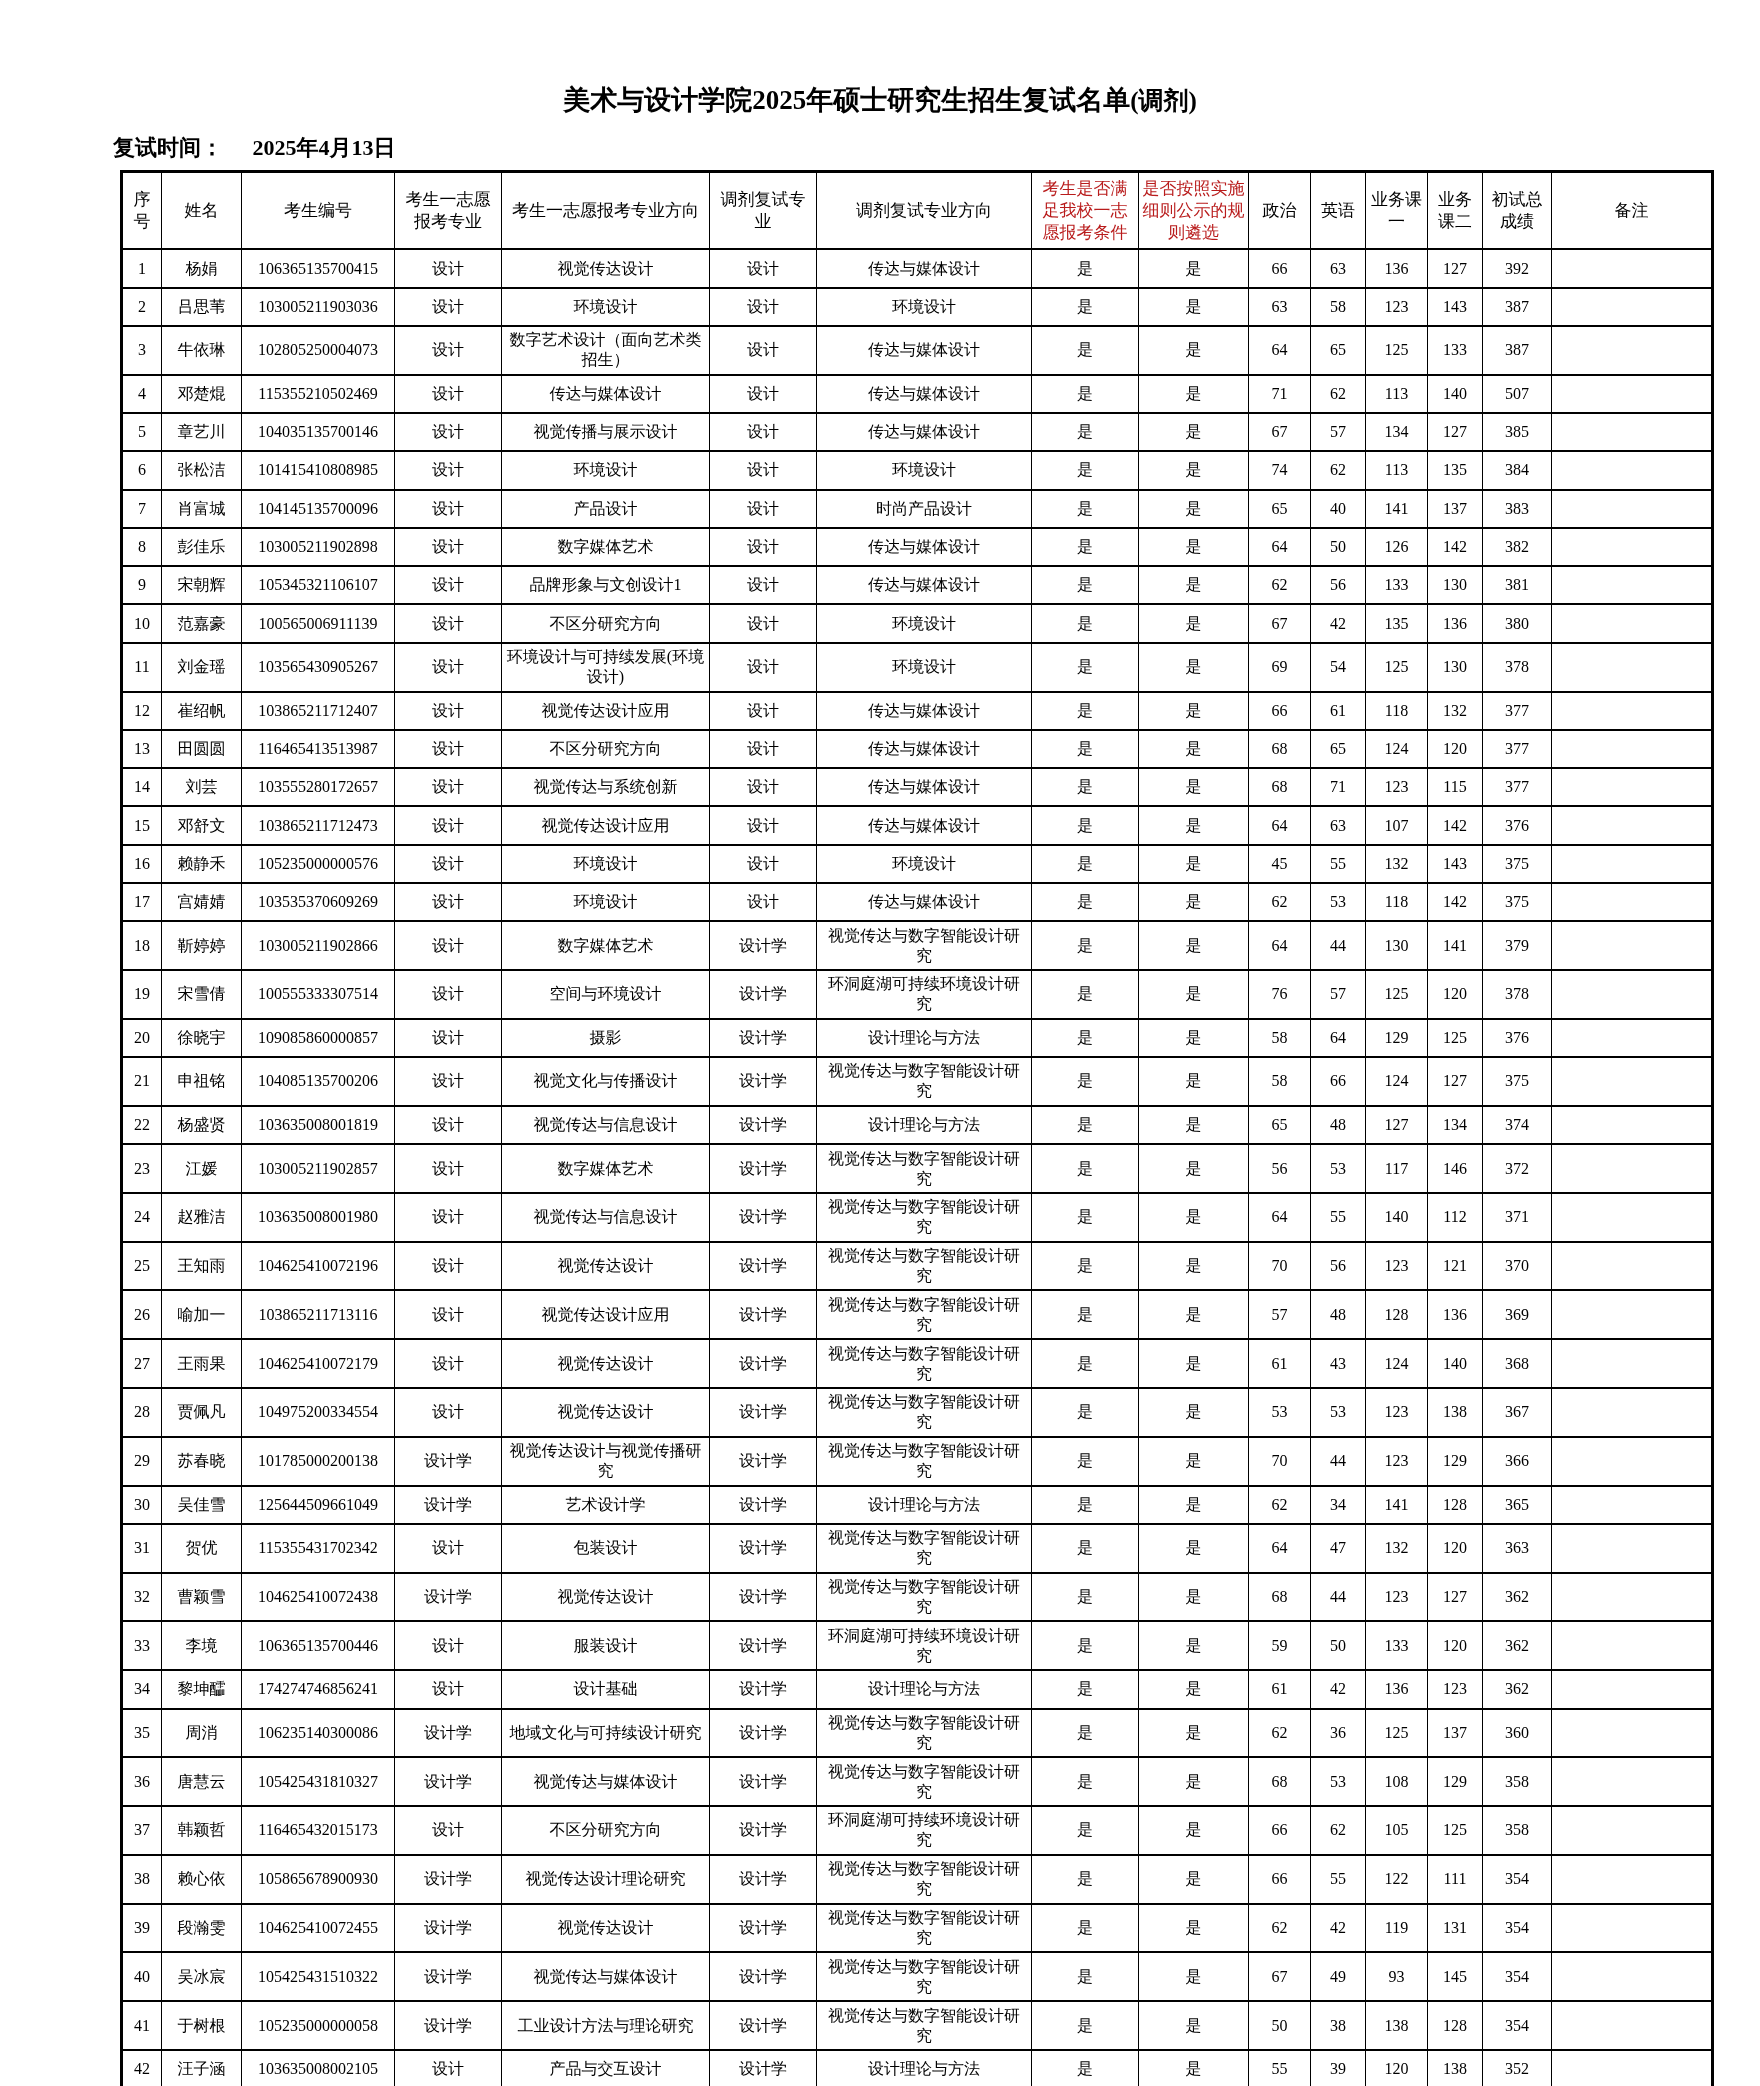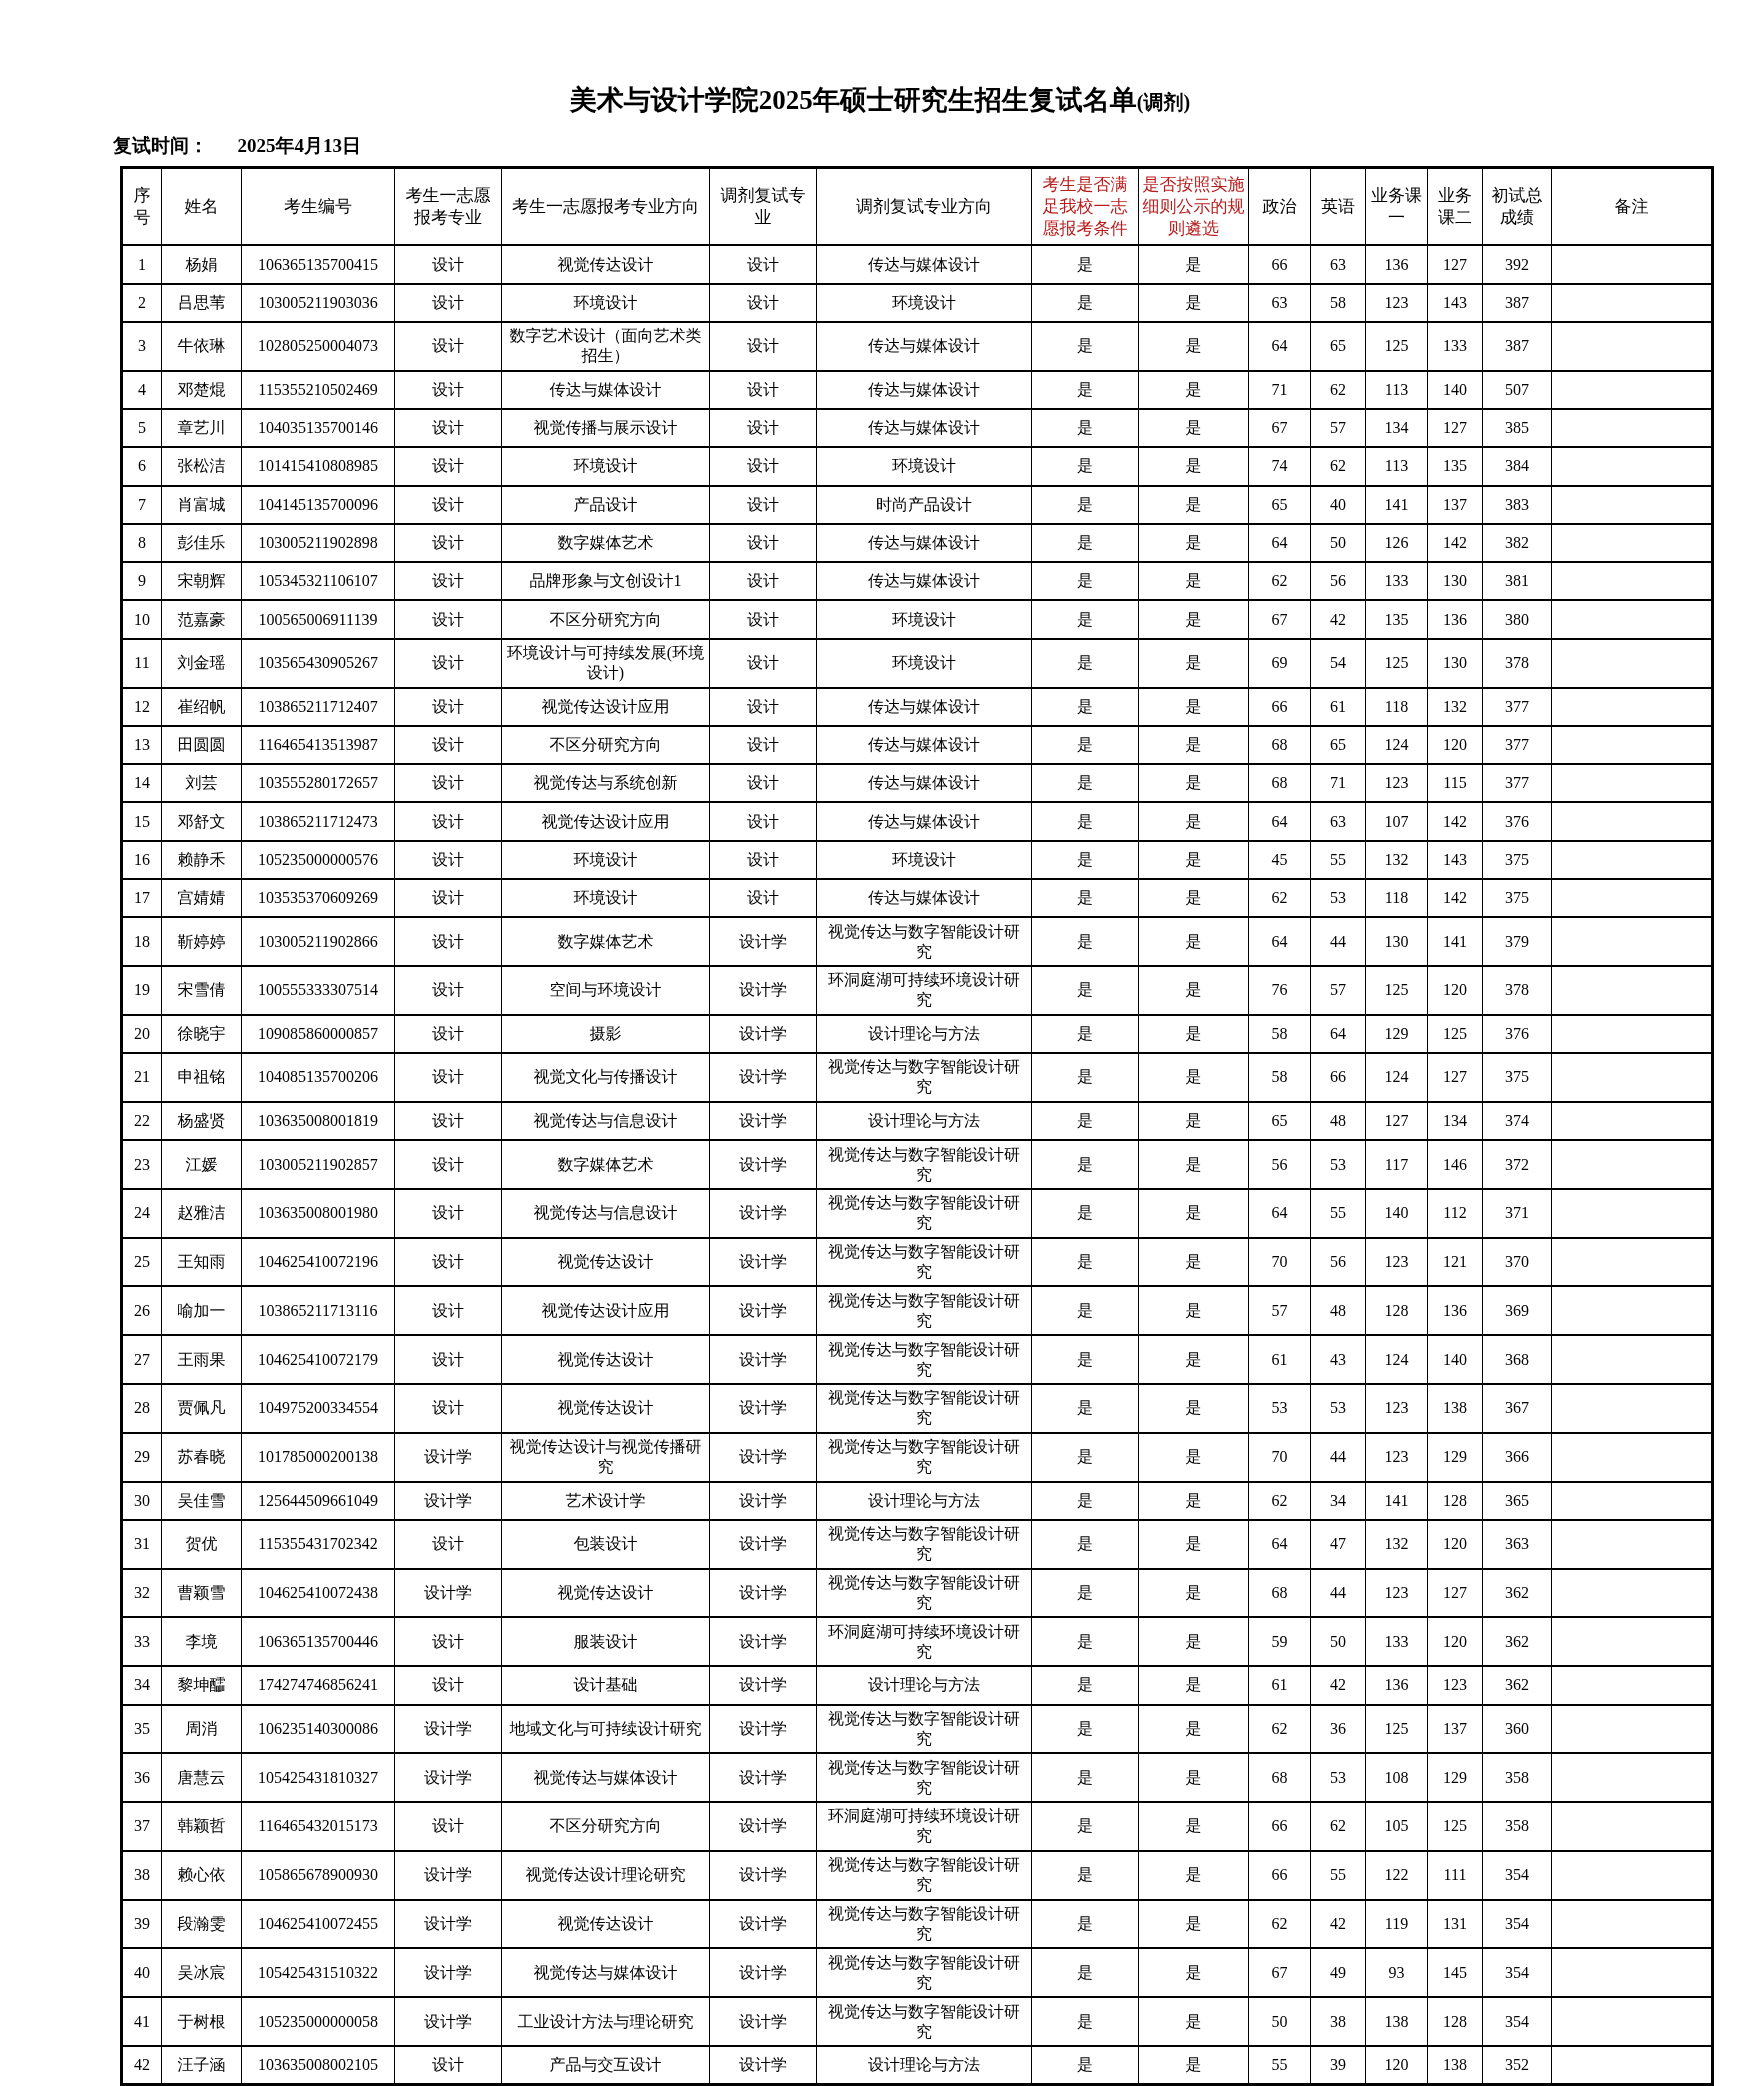--- a/index.html
+++ b/index.html
@@ -19,26 +19,26 @@
     overflow: hidden;
   }
   .title {
     text-align: center;
     font-weight: bold;
     font-size: 27px;
     line-height: 1.1;
     white-space: nowrap;
   }
   .title .suffix {
-    font-size: 20px;
+    font-size: 25px;
     font-weight: bold;
   }
   .meta {
     margin: 17.7px 0 6.7px 113px;
-    font-size: 19px;
+    font-size: 22px;
     font-weight: bold;
   }
   .meta .value { margin-left: 29.5px; }
   table.roster {
     margin-left: 120px;
     width: 1591px;
     border-collapse: collapse;
     table-layout: fixed;
     border: 3.8px solid #000;
   }

